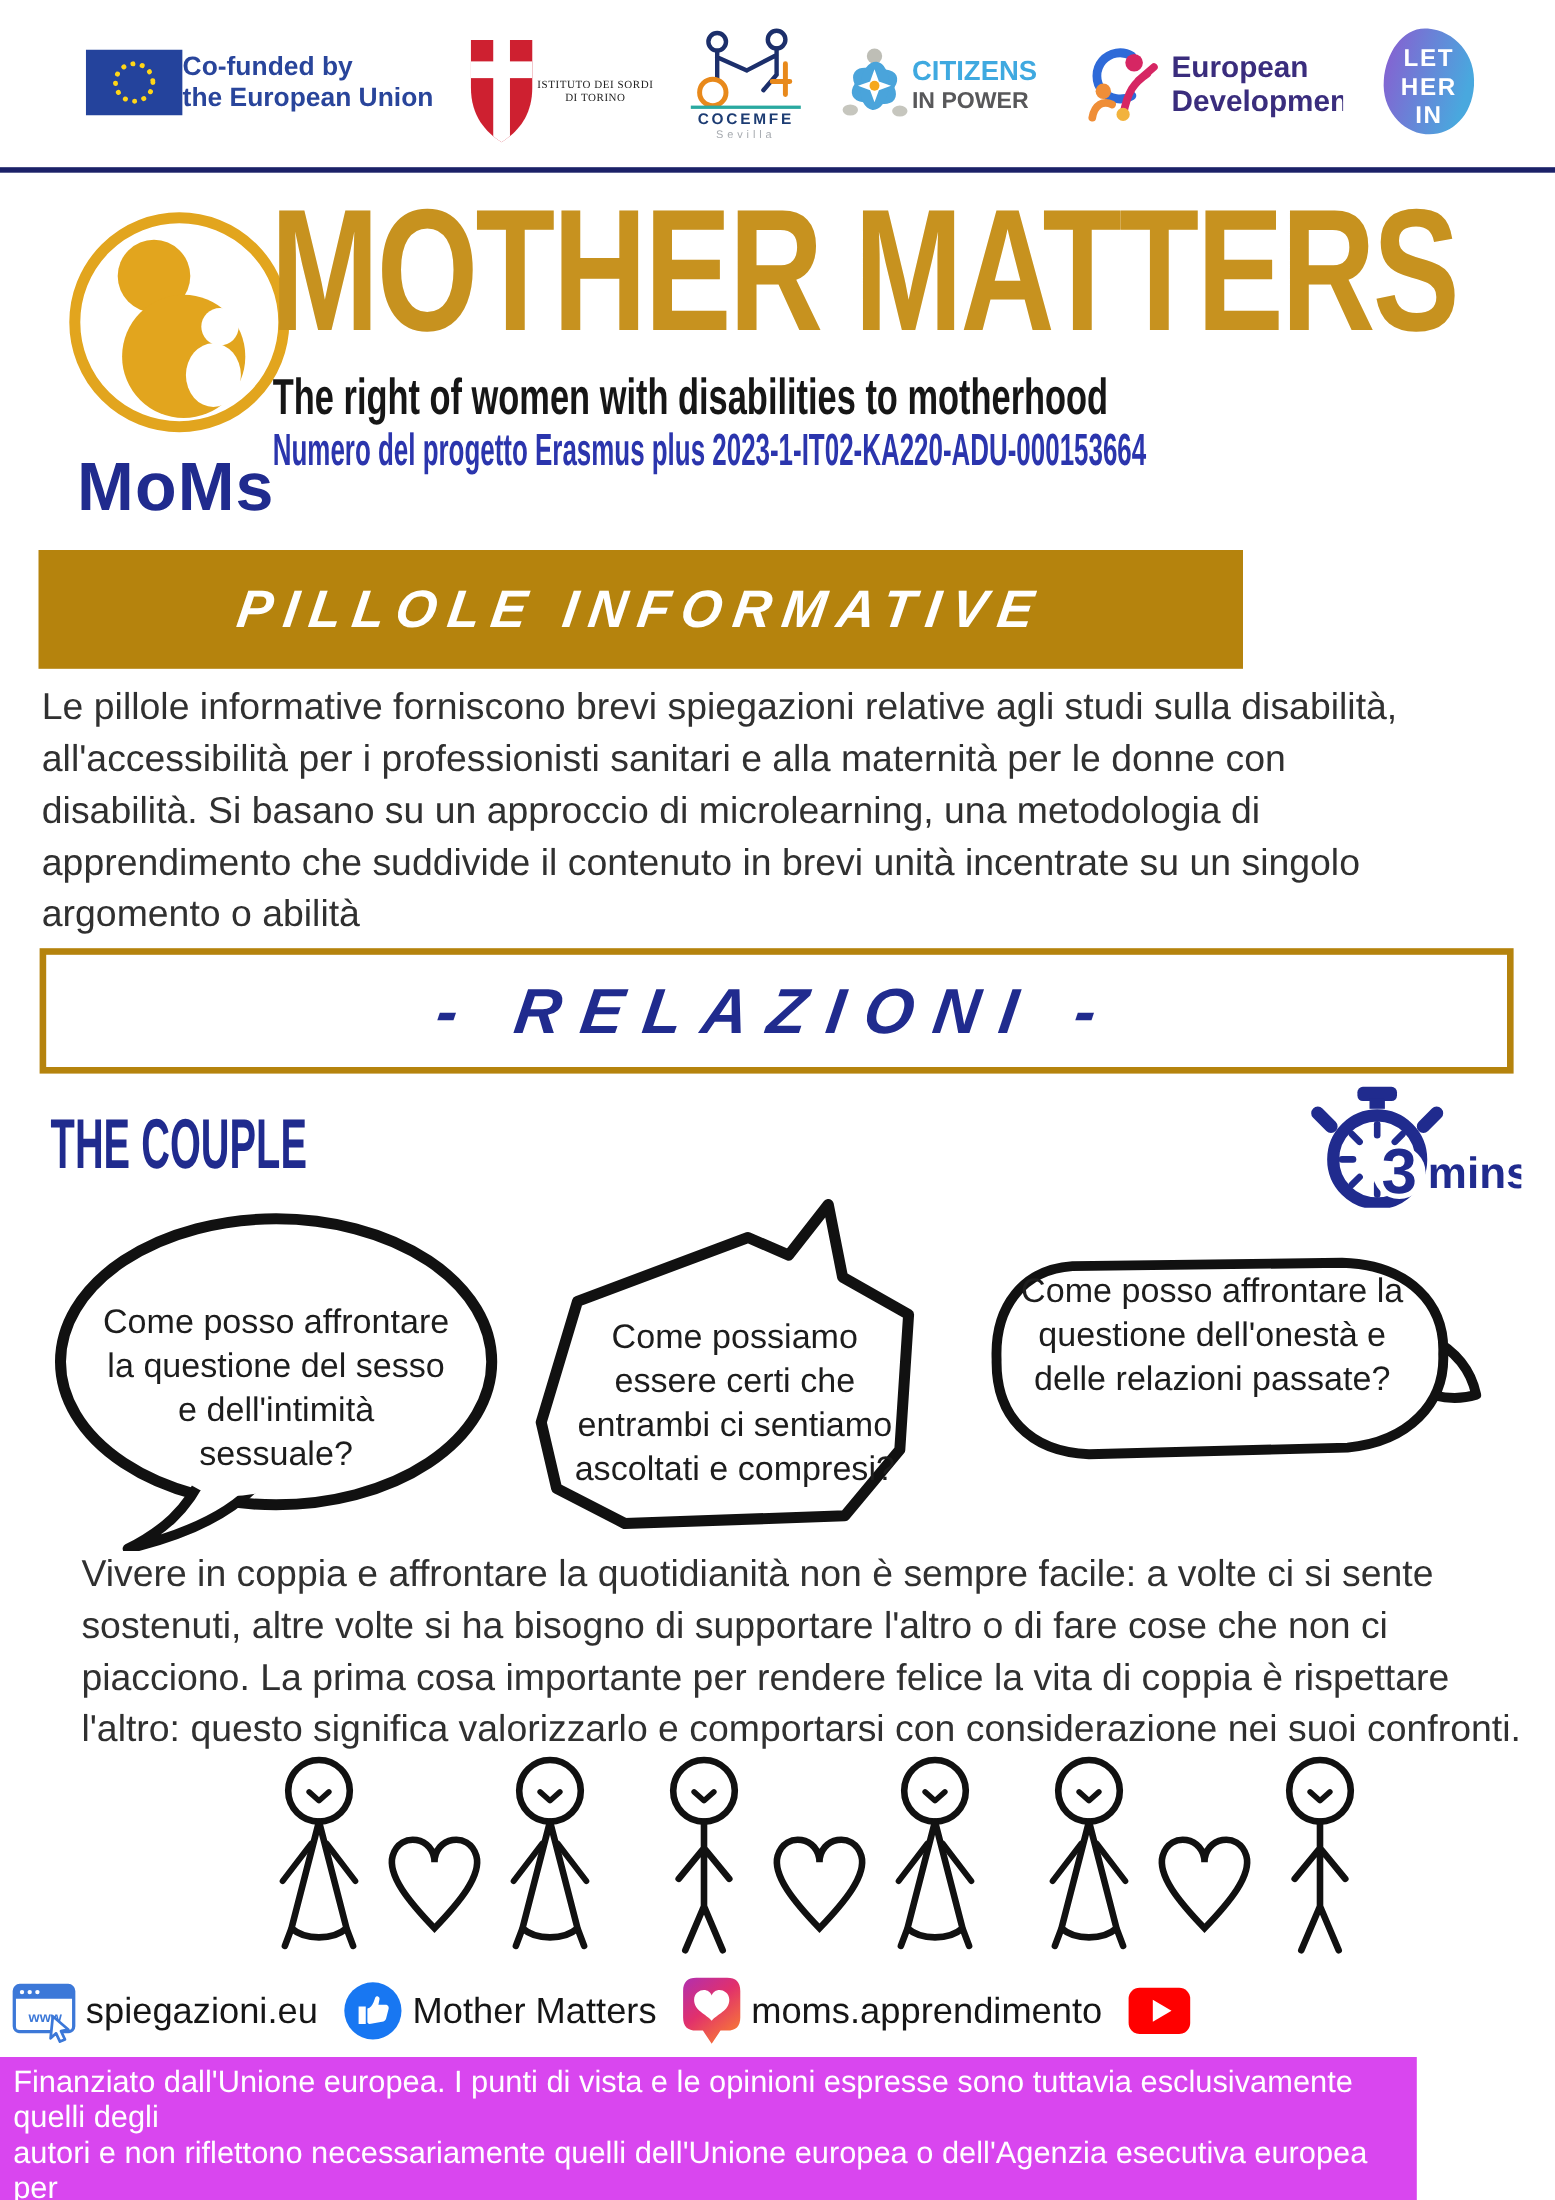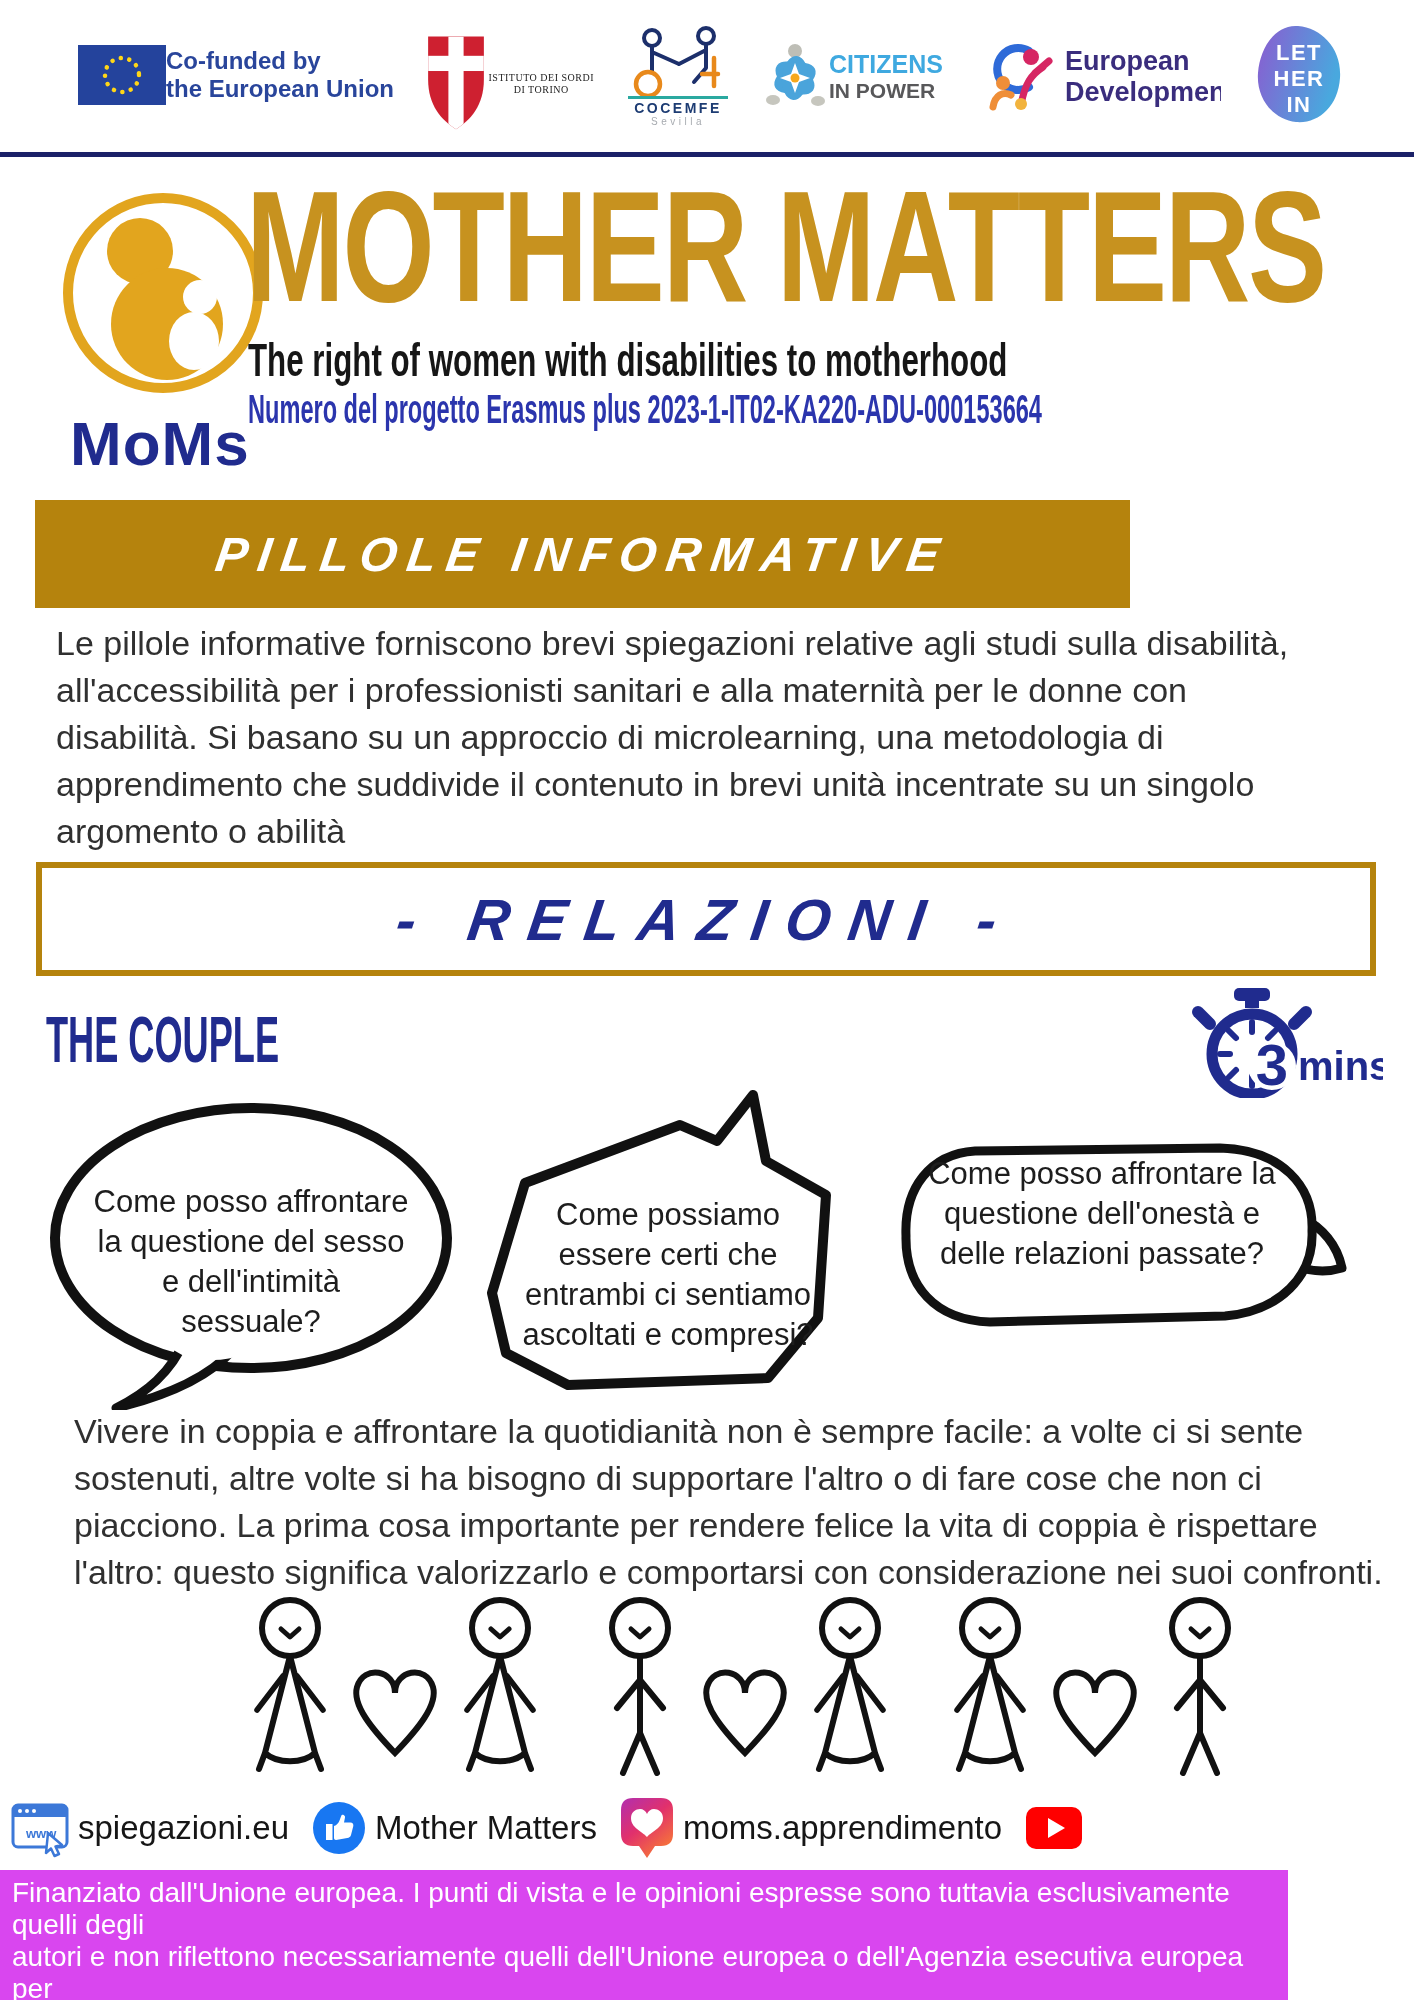--- a/index.html
+++ b/index.html
@@ -26,21 +26,21 @@
   .proj-number { position:absolute; left:248px; top:228px; font-size:41px; line-height:43px; font-weight:bold;
     color:#2B35AD; white-space:nowrap; transform:scaleX(0.575); transform-origin:left top; }
 
   
   .banner { position:absolute; top:500px; left:35px; width:1095px; height:108px; background:#B5830D;
     display:flex; align-items:center; justify-content:center; }
   .banner-text { color:#fff; font-weight:bold; font-style:italic; font-size:48px; letter-spacing:10px;
     transform:skewX(-8deg); white-space:nowrap; }
 
   
-  .intro-text { position:absolute; top:620px; left:56px; width:1345px; font-size:34px; line-height:47px;
+  .intro-text { position:absolute; top:620px; left:38px; width:1345px; font-size:34px; line-height:47px;
     color:#303030; white-space:pre-line; }
   .body-text { position:absolute; top:1408px; left:42px; width:1345px; font-size:34px; line-height:47px;
     color:#303030; white-space:pre-line;margin-left:32px; }
 
   
   .section-box { position:absolute; top:862px; left:36px; width:1340px; height:114px; background:#fff;
     border:6px solid #B5830D; display:flex; align-items:center; justify-content:center; }
   .section-text { color:#202B8E; font-weight:bold; font-style:italic; font-size:58px; letter-spacing:18px;
     transform:skewX(-8deg); white-space:nowrap; }
 

